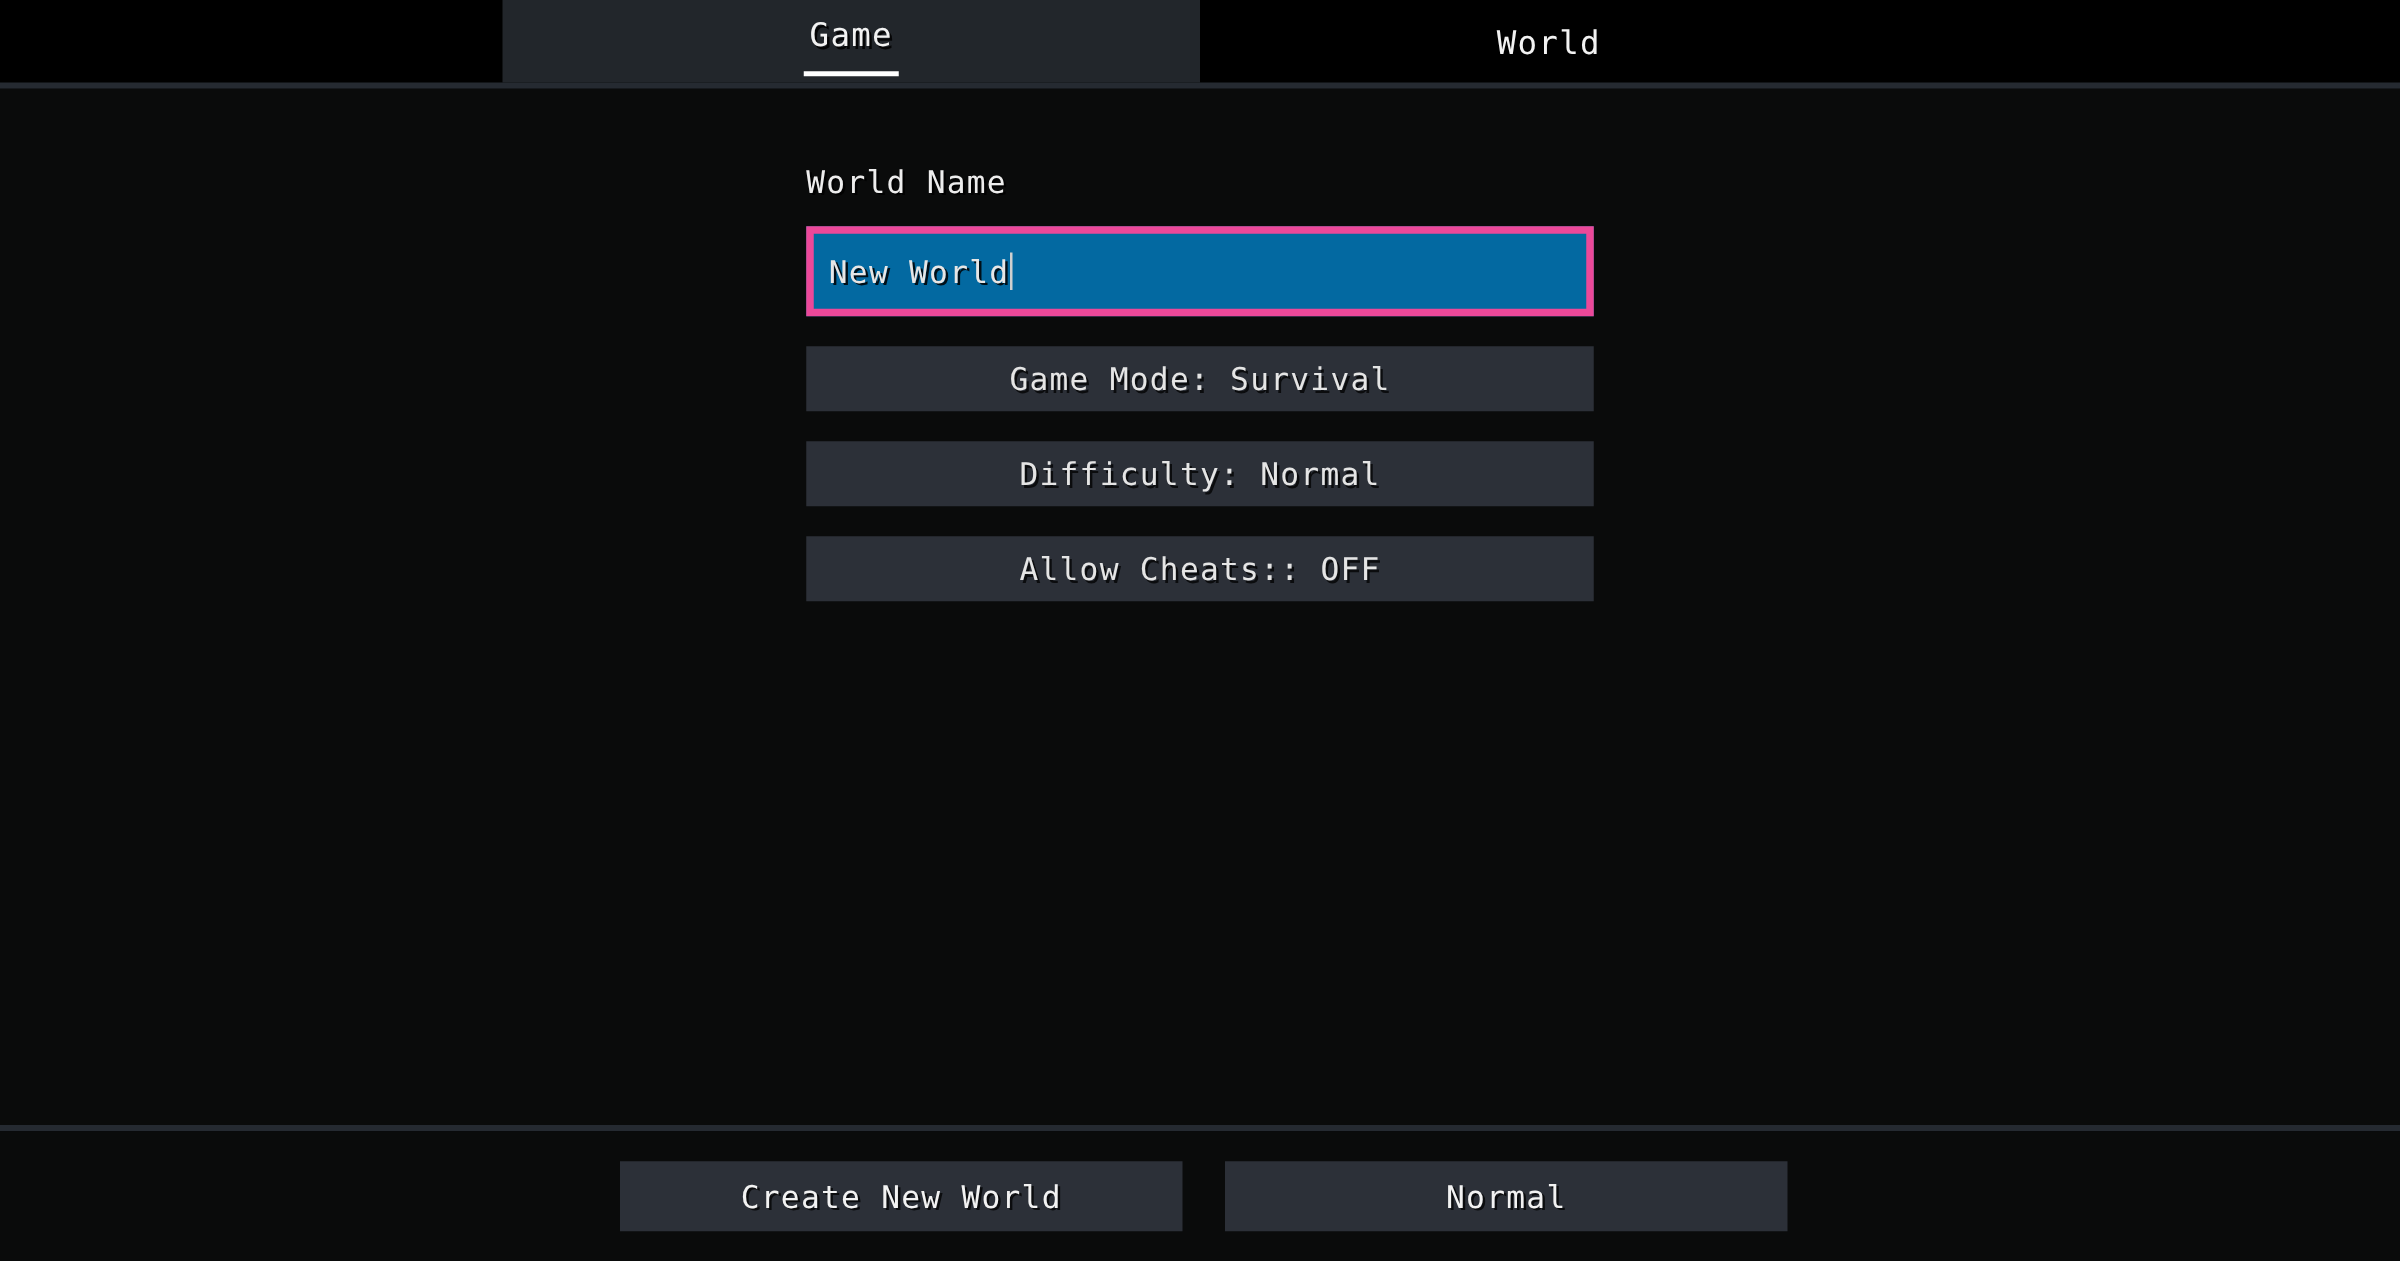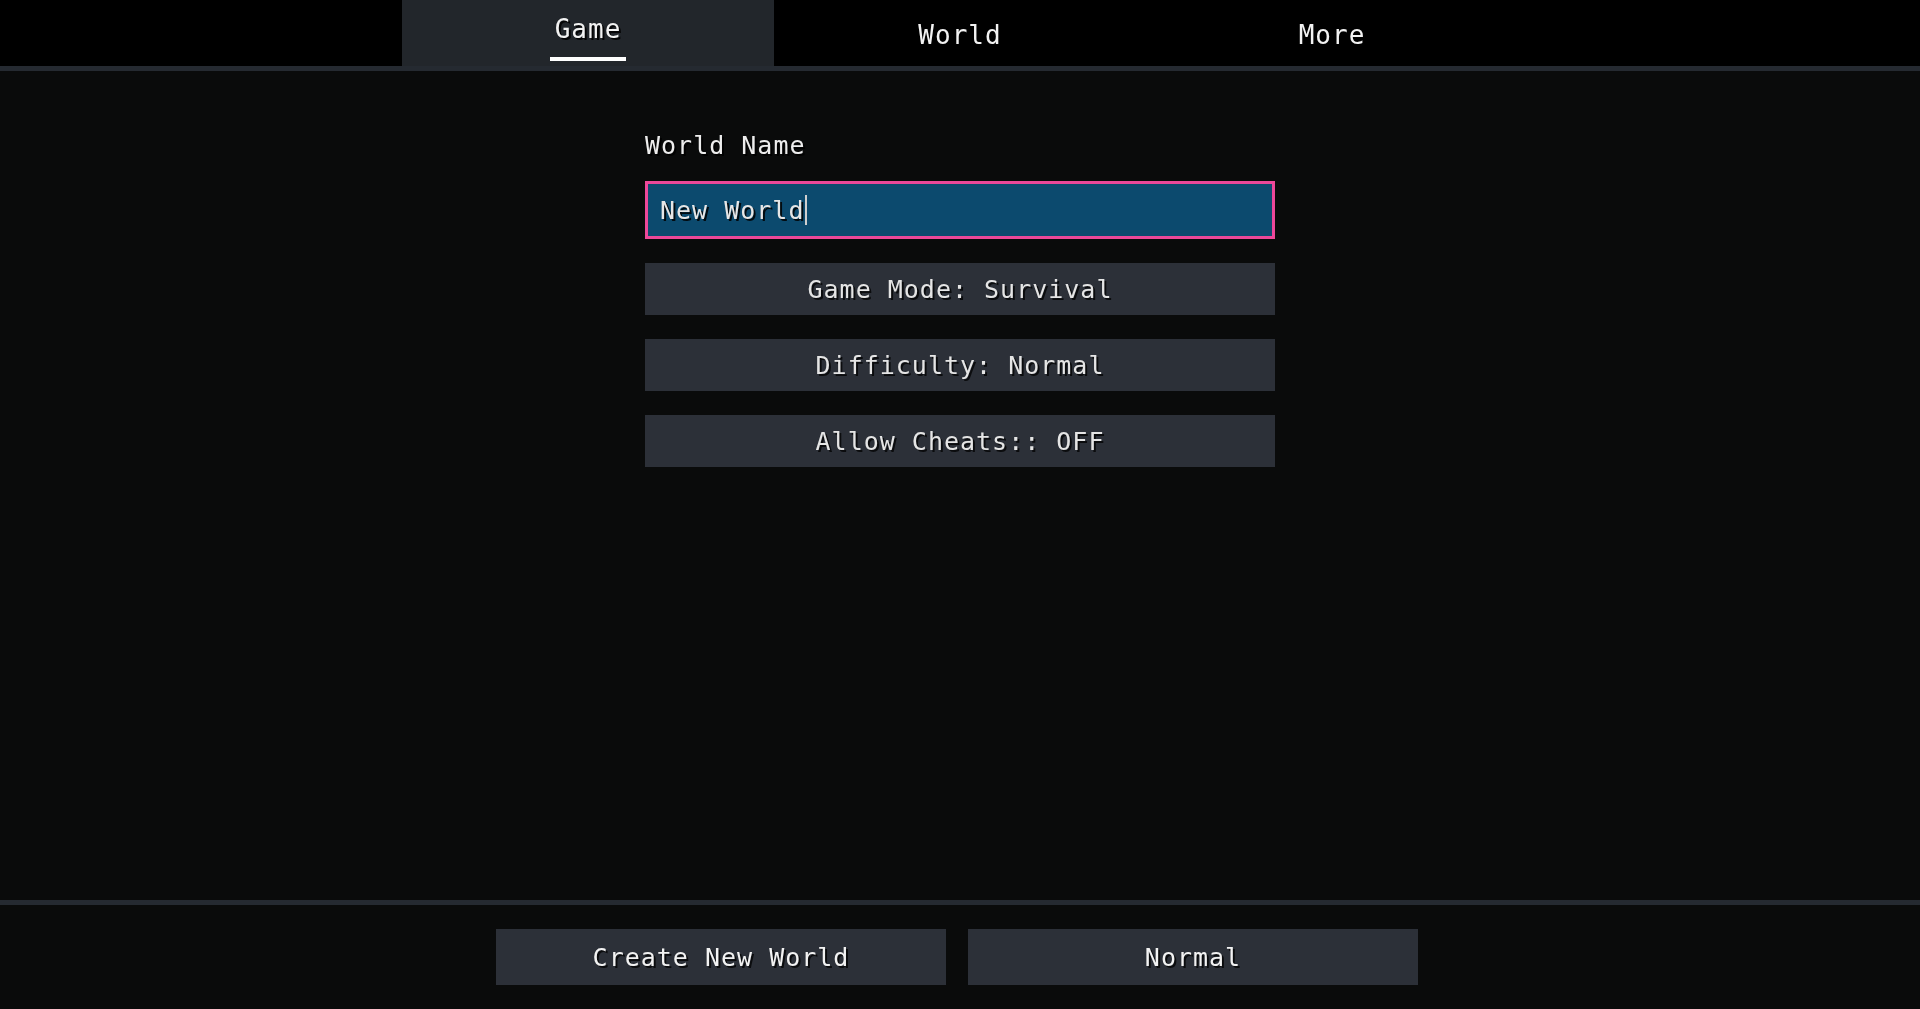--- a/index.html
+++ b/index.html
@@ -108,23 +108,23 @@
     color: #ededed;
     font-size: 25px;
     letter-spacing: 1px;
     text-shadow: 2px 2px 0 rgba(0,0,0,0.85);
     user-select: none;
   }
 
   #world-name-field {
     margin-top: 21px;
     width: 630px;
-    height: 58px;
-    background: #0c4a6e;
-    border: 3px solid #ec4899;
+    height: 72px;
+    background: #0369a1;
+    border: 6px solid #ec4899;
     display: flex;
     align-items: center;
     padding-left: 12px;
     cursor: text;
   }
 
   #world-name-value {
     color: #e6e6e6;
     font-size: 25px;
     letter-spacing: 1px;
@@ -165,21 +165,21 @@
     width: 1920px;
     height: 104px;
     background: #0a0b0b;
   }
 
   #footer-buttons {
     position: absolute;
     left: 496px;
     top: 24px;
     display: flex;
-    gap: 22px;
+    gap: 34px;
   }
 
   .footer-button {
     height: 56px;
     background: #2c3038;
     display: flex;
     align-items: center;
     justify-content: center;
     color: #f2f2f2;
     font-size: 25px;
@@ -202,23 +202,20 @@
 
       <div class="tab active">
         <span>Game</span>
         <span class="tab-underline"></span>
       </div>
 
       <div class="tab inactive">
         <span>World</span>
       </div>
 
-      <div class="tab inactive">
-        <span>More</span>
-      </div>
 
     </div>
   </div>
 
   <div class="separator" id="sep-top"></div>
 
   <div id="content">
     <div id="panel">
 
       <div id="world-name-label">World Name</div>

